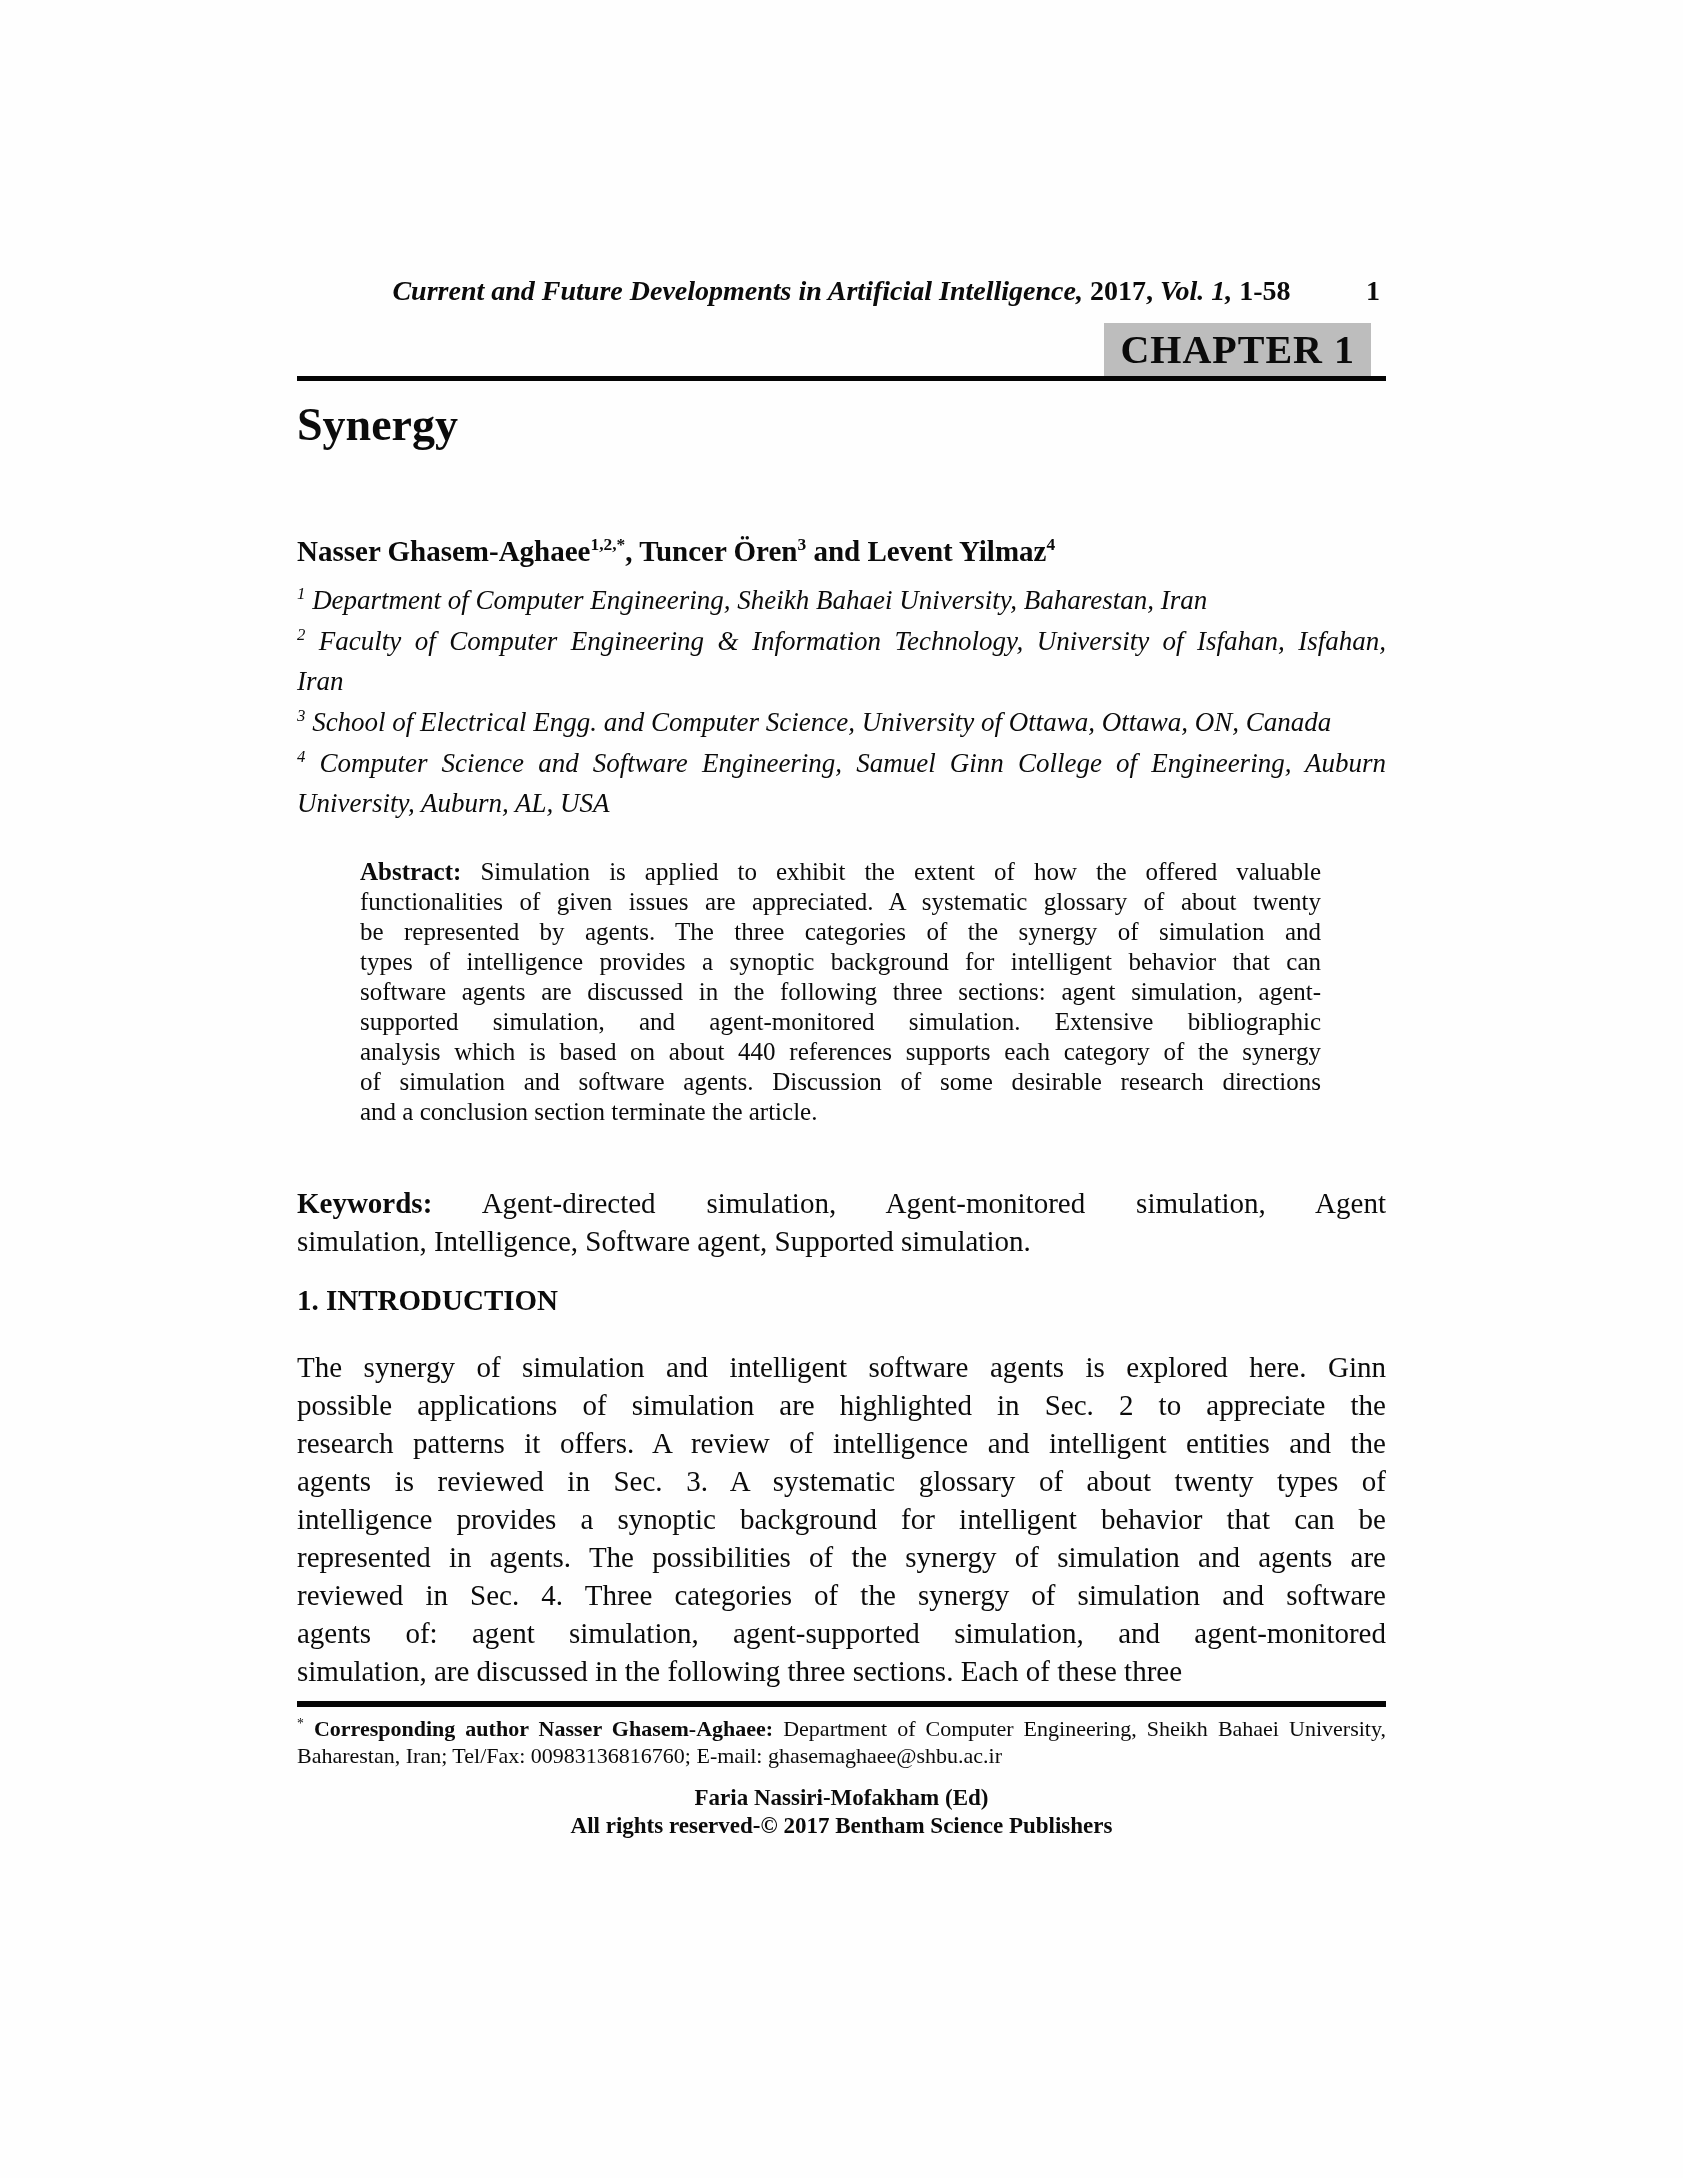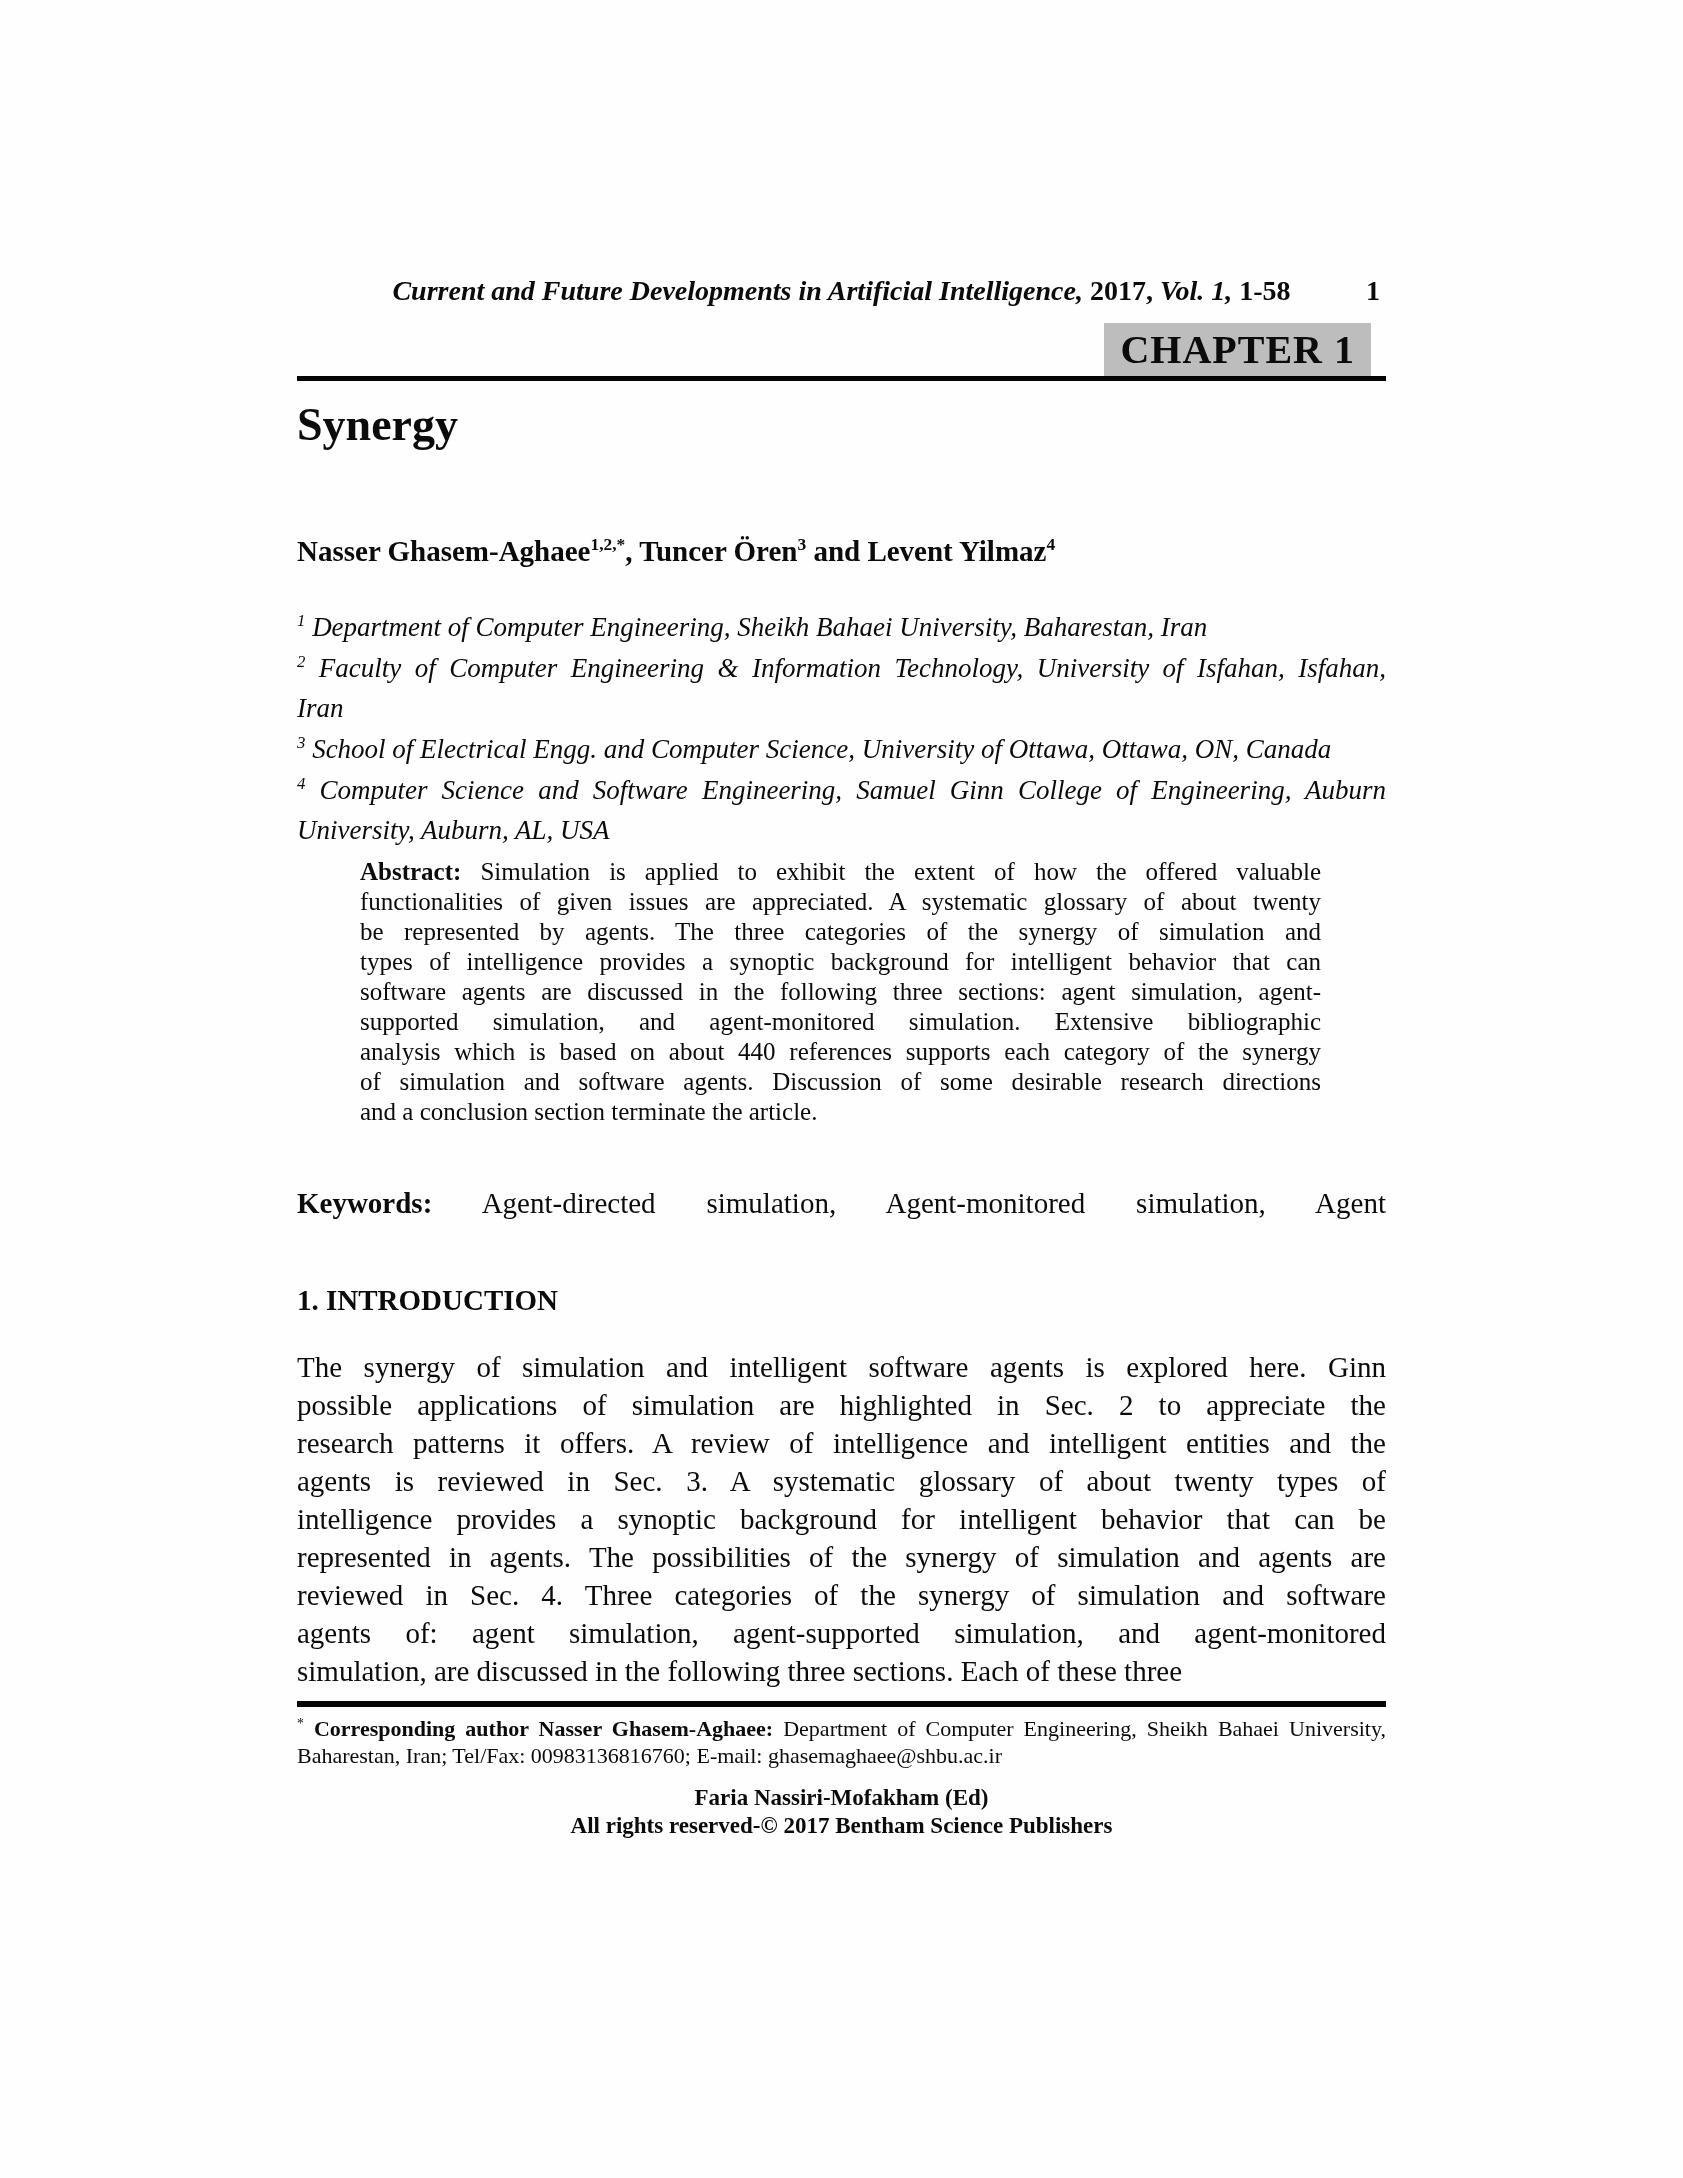--- a/index.html
+++ b/index.html
@@ -47,21 +47,21 @@
 
   
   .authors-line {
     position: absolute; top: 533px; left: 0; width: 100%;
     font-size: 29px; font-weight: bold; line-height: 36px;
   }
   .authors-line sup { font-size: 60%; vertical-align: super; line-height: 0; }
 
   
   .affils {
-    position: absolute; top: 607px; left: 0; width: 100%;
+    position: absolute; top: 580px; left: 0; width: 100%;
     font-size: 27px; font-style: italic; line-height: 40px;
   }
   .affils p { margin: 0 0 1px 0; }
   .affils sup { font-size: 62%; vertical-align: super; line-height: 0; }
 
   
   .abstract {
     position: absolute; top: 857px; left: 0; width: 100%;
     box-sizing: border-box; padding-left: 63px; padding-right: 65px;
     font-size: 25px; line-height: 30px;
@@ -149,20 +149,21 @@
       <div class="j">types of intelligence provides a synoptic background for intelligent behavior that can</div>
       <div class="j">software agents are discussed in the following three sections: agent simulation, agent-</div>
       <div class="j">supported simulation, and agent-monitored simulation. Extensive bibliographic</div>
       <div class="j">analysis which is based on about 440 references supports each category of the synergy</div>
       <div class="j">of simulation and software agents. Discussion of some desirable research directions</div>
       <div class="jl">and a conclusion section terminate the article.</div>
     </div>
 
     <div class="keywords">
       <div class="j"><span class="b">Keywords:</span> <span>Agent-directed simulation, Agent-monitored simulation, Agent</span></div>
+      <div class="jl">simulation, Intelligence, Software agent, Supported simulation.</div>
     </div>
 
     <div class="section-heading">1. INTRODUCTION</div>
 
     <div class="intro">
       <div class="j">The synergy of simulation and intelligent software agents is explored here. Ginn</div>
       <div class="j">possible applications of simulation are highlighted in Sec. 2 to appreciate the</div>
       <div class="j">research patterns it offers. A review of intelligence and intelligent entities and the</div>
       <div class="j">agents is reviewed in Sec. 3. A systematic glossary of about twenty types of</div>
       <div class="j">intelligence provides a synoptic background for intelligent behavior that can be</div>

